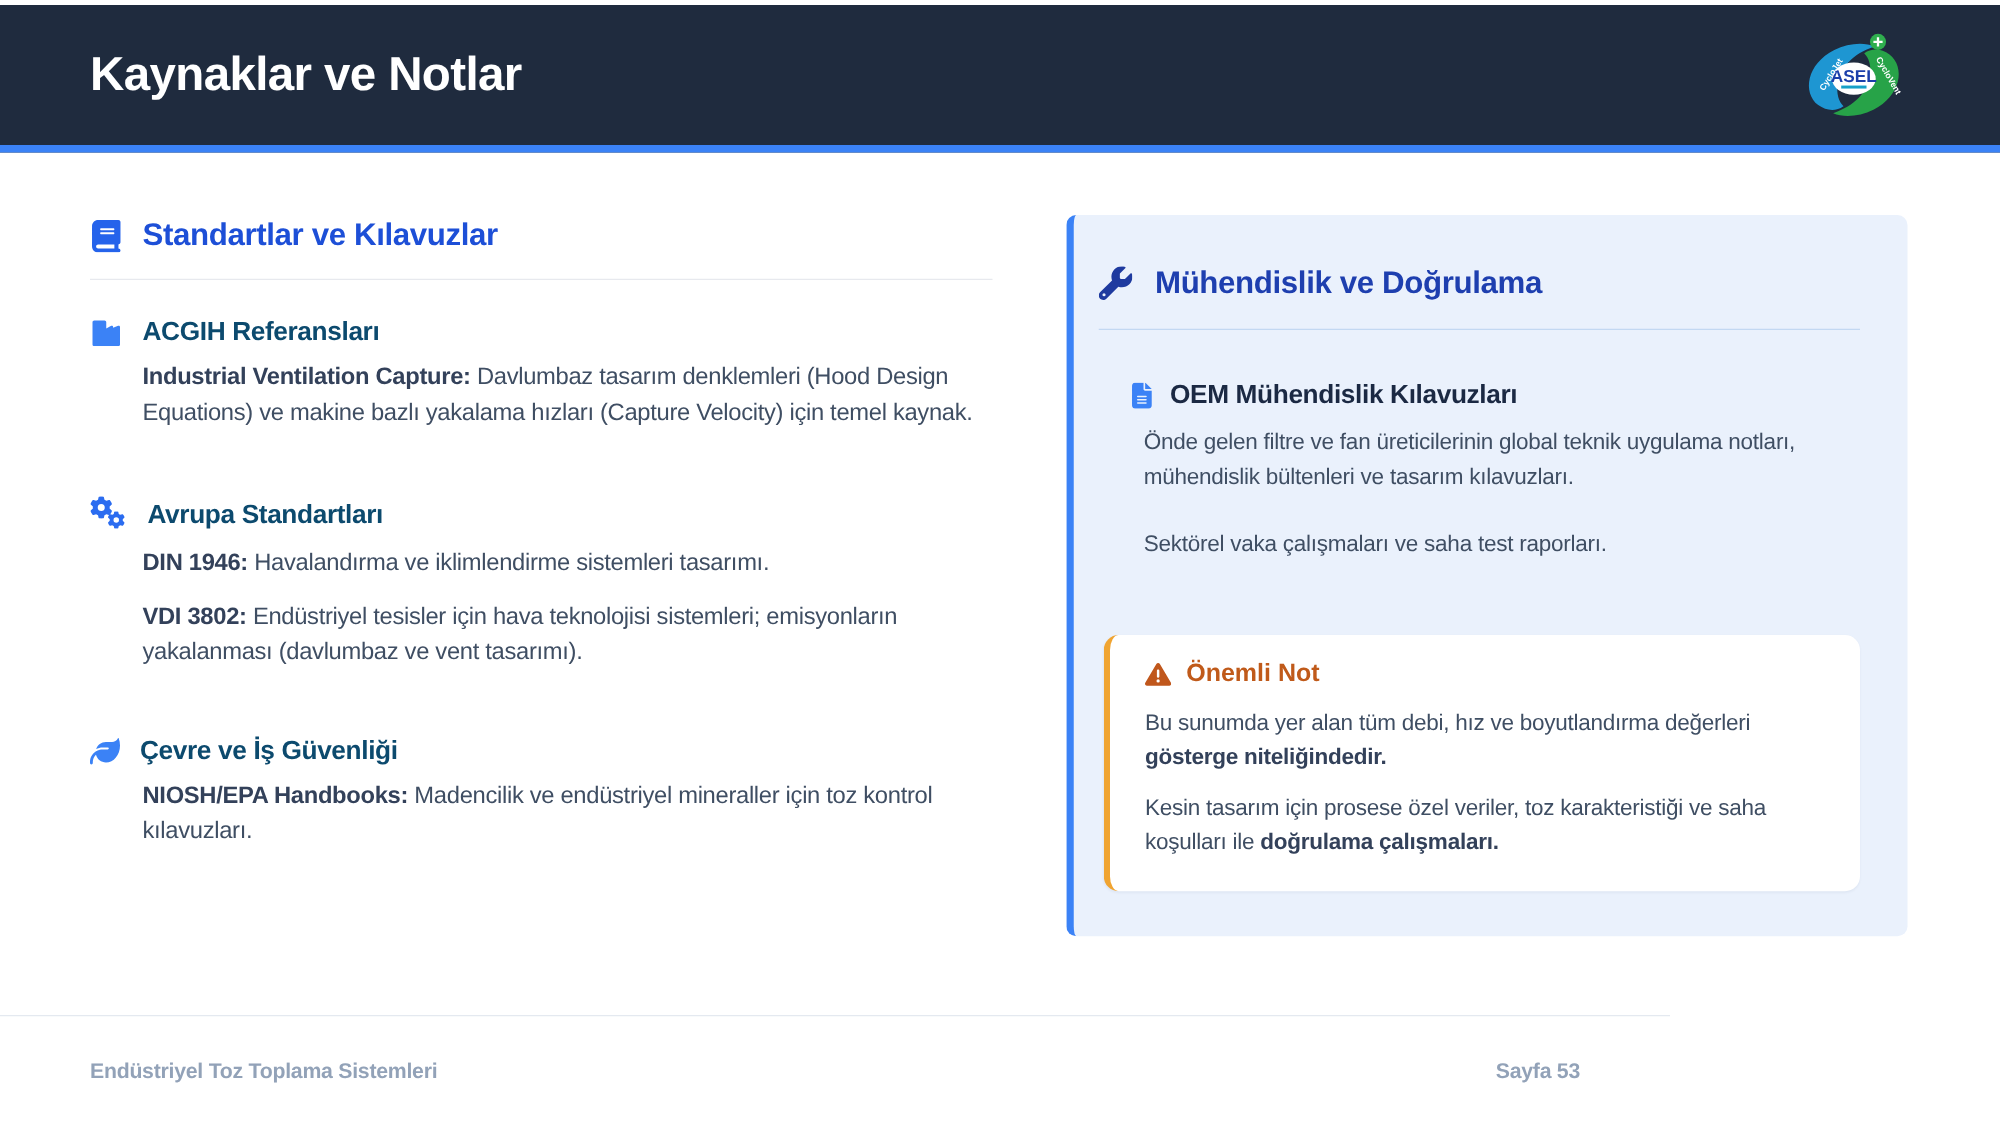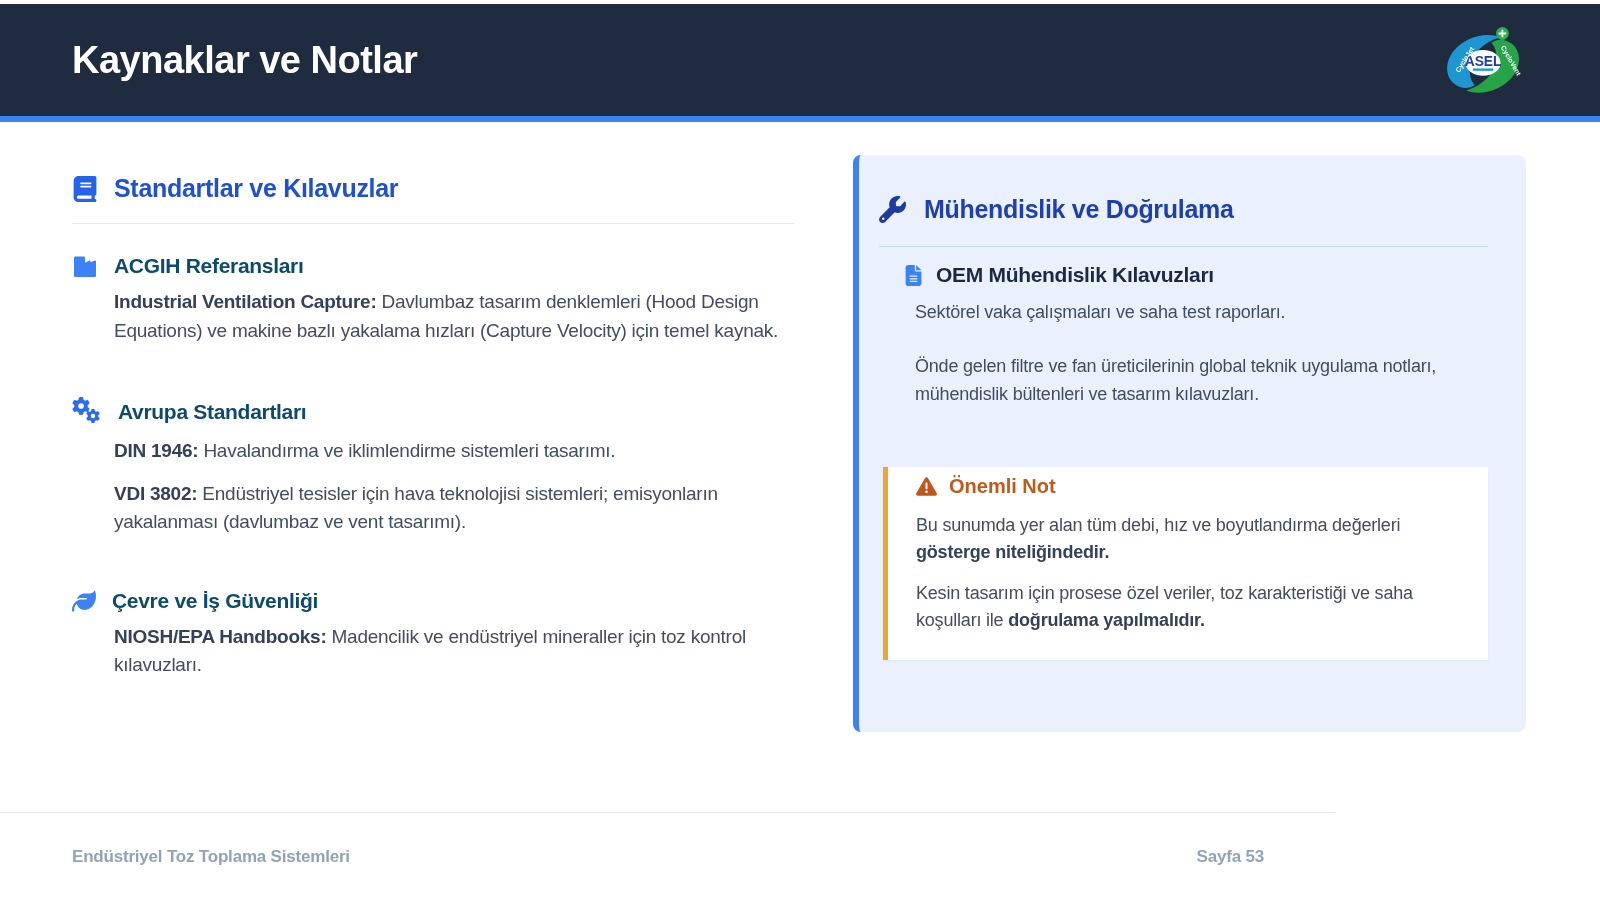--- a/index.html
+++ b/index.html
@@ -34,37 +34,37 @@
   
   .ico{display:block;}
   .ico-blue{color:#2563eb;}
   .ico-lightblue{color:#3b82f6;}
   .ico-navy{color:#1e3a9f;}
   .gears{position:relative;width:30px;height:30px;color:#2b6cf0;}
   .gears .g1{position:absolute;left:0;top:0;}
   .gears .g2{position:absolute;left:14px;top:12px;}
   
   .panel{
-    position:absolute;left:853px;top:31px;width:673px;height:577px;
+    position:absolute;left:853px;top:48px;width:673px;height:577px;
     box-sizing:border-box;background:#eaf1fc;border-left:6px solid #3b82f6;
     border-radius:8px;padding:40px 38px 0 20px;overflow:hidden;
   }
   .panel-head{display:flex;align-items:center;gap:18px;padding-bottom:22px;border-bottom:1px solid #c3d8f2;}
   .panel-title{color:#1e3faf;font-size:25px;font-weight:bold;letter-spacing:-0.3px;}
-  .sub{margin:16px 0 0 26px;}
+  .sub{margin:40px 0 0 26px;}
   .sub-head{display:flex;align-items:center;gap:14px;}
   .sub-title{color:#1b2943;font-size:21px;font-weight:bold;letter-spacing:-0.3px;}
   .sub-body{margin:12px 0 0 10px;}
   .sub-body p{margin:0;color:#3f4e63;font-size:18px;line-height:1.55;letter-spacing:-0.2px;}
   .sub-body p + p{margin-top:26px;}
   
   .note{
-    margin:58px 0 0 4px;background:#ffffff;border-left:5px solid #f0a431;border-radius:0;
+    margin:58px 0 0 4px;background:#ffffff;border-left:5px solid #f0a431;border-radius:12px;
     box-shadow:0 1px 2px rgba(20,40,80,0.05);
-    padding:8px 24px 26px 28px;box-sizing:border-box;
+    padding:20px 24px 26px 28px;box-sizing:border-box;
   }
   .note-head{display:flex;align-items:center;gap:12px;}
   .note-title{color:#c05a1a;font-size:20px;font-weight:bold;}
   .note p{margin:14px 0 0 0;color:#3f4e63;font-size:18px;line-height:1.5;letter-spacing:-0.2px;}
   .note strong{color:#33415a;}
   
   .footer{
     position:absolute;top:812px;left:0;width:1336px;height:88px;box-sizing:border-box;
     border-top:1px solid #e4e9f0;display:flex;justify-content:space-between;align-items:center;
     padding:0 72px;
@@ -179,34 +179,34 @@
     </div>
 
     <div class="sub">
       <div class="sub-head">
         <svg class="ico ico-lightblue" width="17" height="21" fill="currentColor">
             <use href="#i-file"></use>
           </svg>
         <span class="sub-title">OEM Mühendislik Kılavuzları</span>
       </div>
       <div class="sub-body">
+        <p>Önde gelen filtre ve fan üreticilerinin global teknik uygulama notları, mühendislik bültenleri ve tasarım kılavuzları.</p>
         <p>Sektörel vaka çalışmaları ve saha test raporları.</p>
-        <p>Önde gelen filtre ve fan üreticilerinin global teknik uygulama notları, mühendislik bültenleri ve tasarım kılavuzları.</p>
       </div>
     </div>
 
     <div class="note">
       <div class="note-head">
         <svg class="ico" width="21" height="21" fill="#c0571c">
             <use href="#i-warning"></use>
           </svg>
         <span class="note-title">Önemli Not</span>
       </div>
       <p><span>Bu sunumda yer alan tüm debi, hız ve boyutlandırma değerleri </span><strong>gösterge niteliğindedir.</strong></p>
-      <p><span>Kesin tasarım için prosese özel veriler, toz karakteristiği ve saha koşulları ile </span><strong>doğrulama yapılmalıdır.</strong></p>
+      <p><span>Kesin tasarım için prosese özel veriler, toz karakteristiği ve saha koşulları ile </span><strong>doğrulama çalışmaları.</strong></p>
     </div>
   </div>
 
 </div>
 
 <div class="footer">
   <span class="footer-text">Endüstriyel Toz Toplama Sistemleri</span>
   <span class="footer-text">Sayfa 53</span>
 </div>
 

